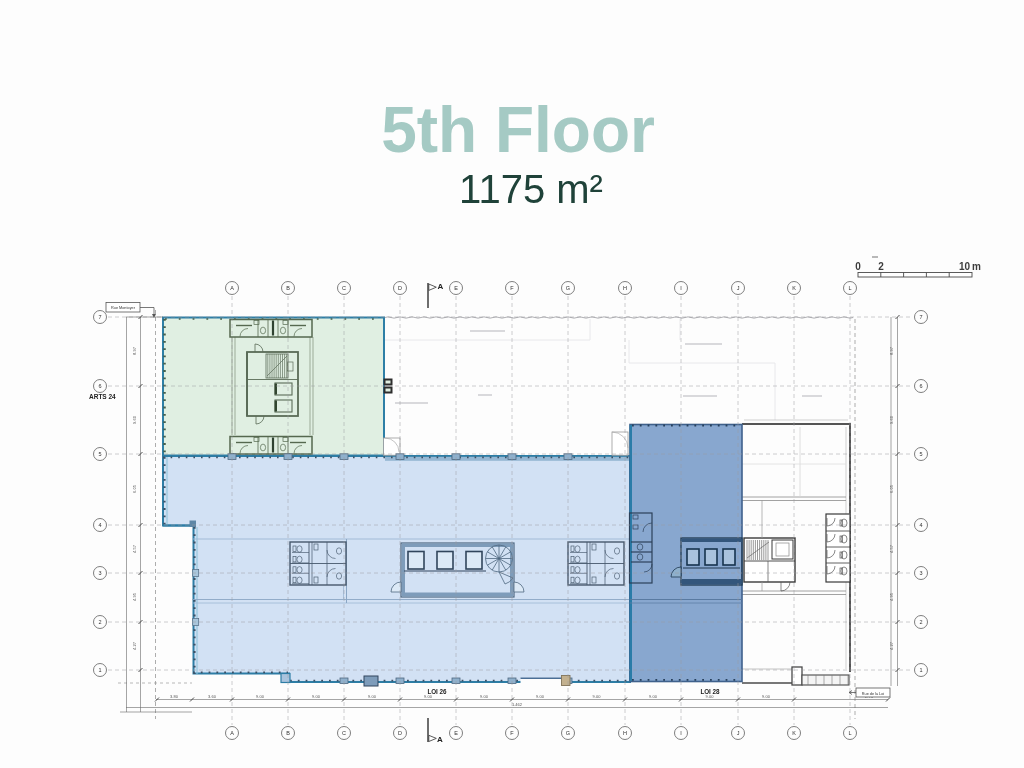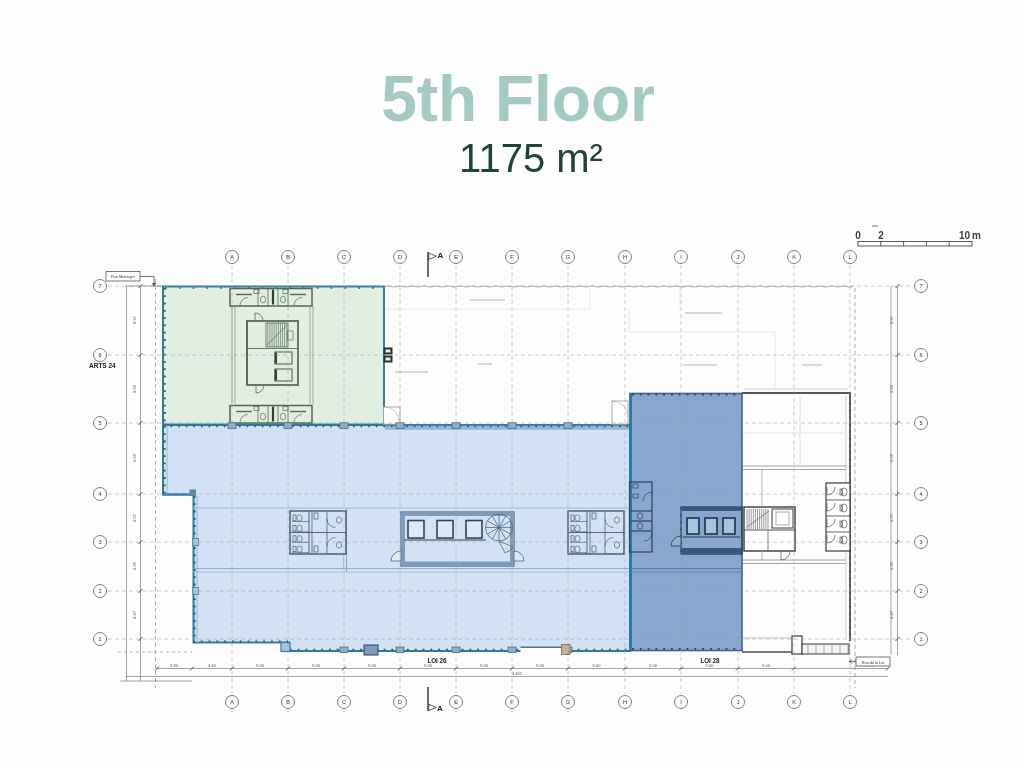--- a/index.html
+++ b/index.html
@@ -1,16 +1,16 @@
 <!DOCTYPE html>
 <html><head>
 <meta charset="utf-8">
 <style>
   html,body{margin:0;padding:0;background:#fdfdfd;width:1024px;height:768px;overflow:hidden;}
-  .wrap{position:relative;width:1024px;height:544px;font-family:"Liberation Sans",sans-serif;}
+  .wrap{position:relative;width:1024px;height:544px;font-family:"Liberation Sans",sans-serif;margin-top:31px;}
   .title{position:absolute;left:6px;top:62px;width:1024px;text-align:center;font-size:64px;font-weight:bold;color:#a5cac4;letter-spacing:0px;}
   .subtitle{position:absolute;left:19px;top:136px;width:1024px;text-align:center;font-size:40px;font-weight:400;color:#1f4239;}
   svg{position:absolute;left:0;top:0;}
 </style>
 </head>
 <body>
 <div class="wrap">
 
 <div class="title">5th Floor</div>
 

